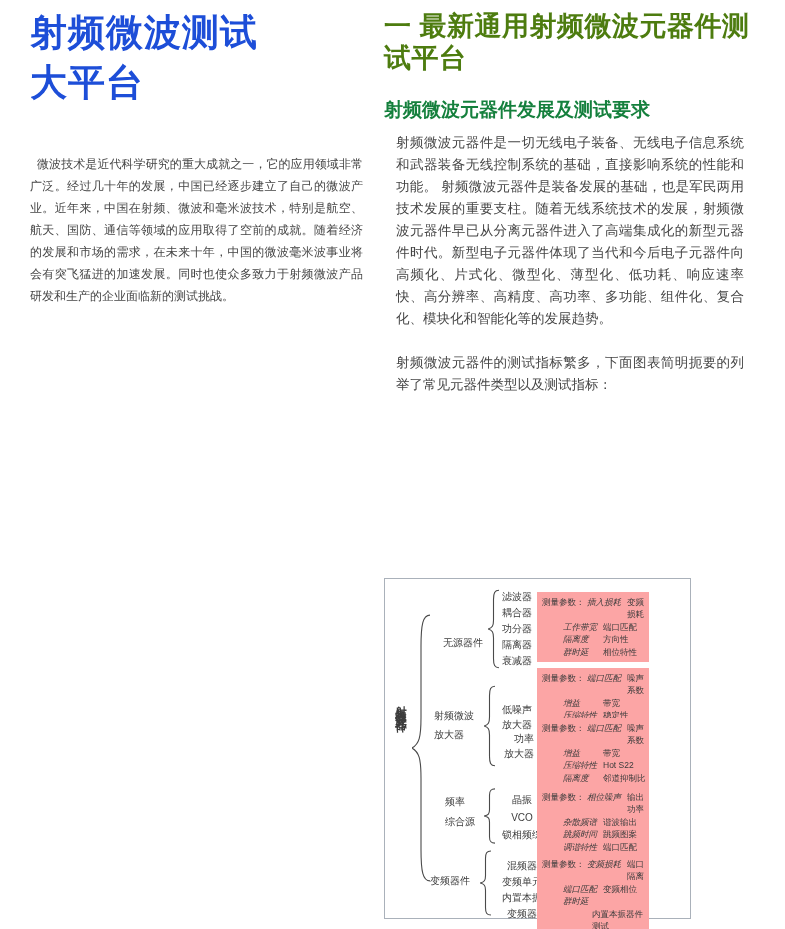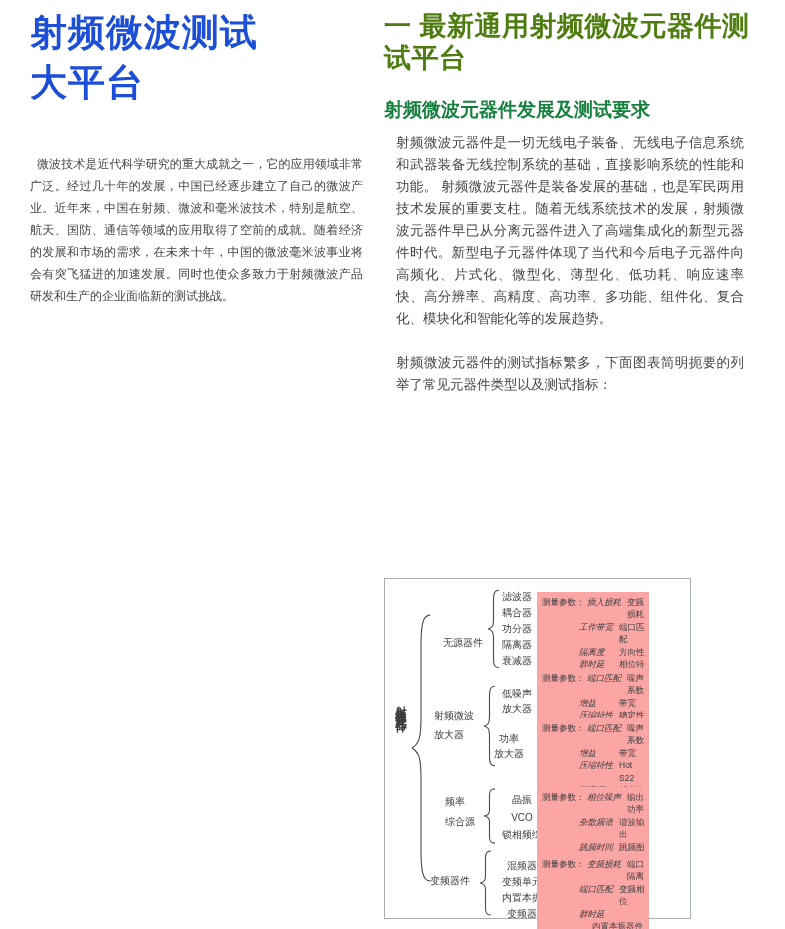--- a/index.html
+++ b/index.html
@@ -36,21 +36,21 @@
   .g-label { position:absolute; line-height:15px; }
   .leaves { position:absolute; line-height:16px;text-align:center; }
   .pbox {
     position:absolute; left:152px; width:112px; background:#fca5a5;
     padding:4px 3px 4px 5px; font-size:8.5px; line-height:12.4px; box-sizing:border-box;
   }
   .prow { display:flex; }
   .plabel { width:45px; flex:none; }
   .c1 { width:40px; flex:none;font-style:italic; }
   .c2 { flex:1; }
-  .indent { margin-left:37px; }
+  .indent { margin-left:21px; }
   .pfoot { margin-left:50px; }
 </style>
 </head>
 <body>
 
 <div class="page">
 
   <div class="left-col">
     <div class="main-title">
       <div>射频微波测试</div>
@@ -110,25 +110,25 @@
         </div>
     </div>
 
     <div class="g-label" style="left:49px;top:127px;line-height:19px">
       <div>射频微波</div>
       <div>放大器</div>
     </div>
     <svg class="brace" style="left:99px;top:106px;width:11px;height:82px" viewBox="0 0 20 100" preserveAspectRatio="none">
       <path d="M20,1.5 C12,1.5 10,5 10,13 L10,39 C10,46 8,48.5 0,50 C8,51.5 10,54 10,61 L10,87 C10,95 12,98.5 20,98.5"></path>
     </svg>
-    <div class="leaves" style="left:117px;top:107px;line-height:15px">
+    <div class="leaves" style="left:117px;top:123px;line-height:15px">
       <div>低噪声</div>
       <div>放大器</div>
     </div>
-    <div class="leaves" style="left:106px;top:152px;line-height:15px;width:36px;text-align:center">
+    <div class="leaves" style="left:113px;top:152px;line-height:15px;width:36px;text-align:right">
       <div>功率</div>
       <div>放大器</div>
     </div>
     <div class="pbox" style="top:89px">
       <div class="prow">
           <span class="plabel">测量参数：</span>
           <span class="c1">端口匹配</span>
           <span class="c2">噪声系数</span>
         </div>
       <div class="prow indent">

